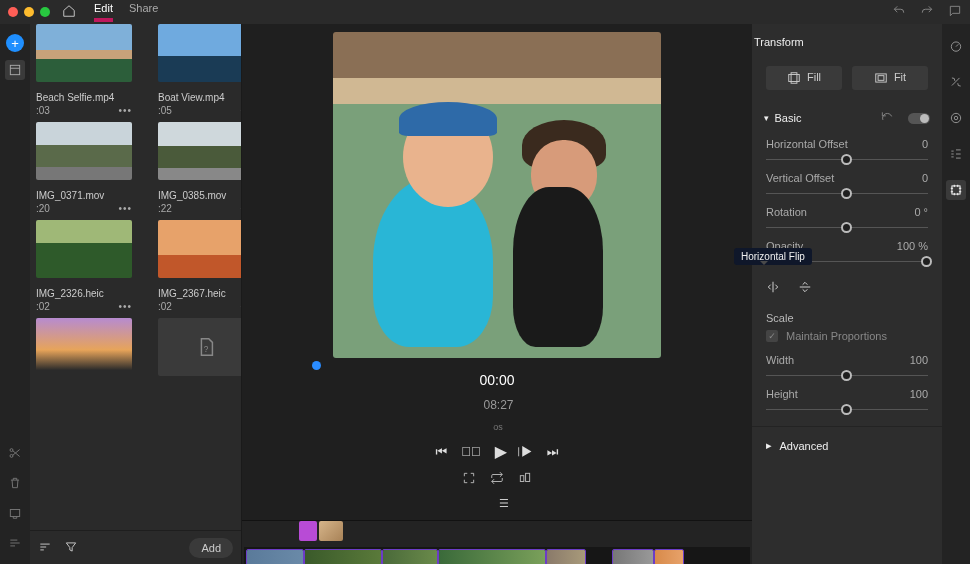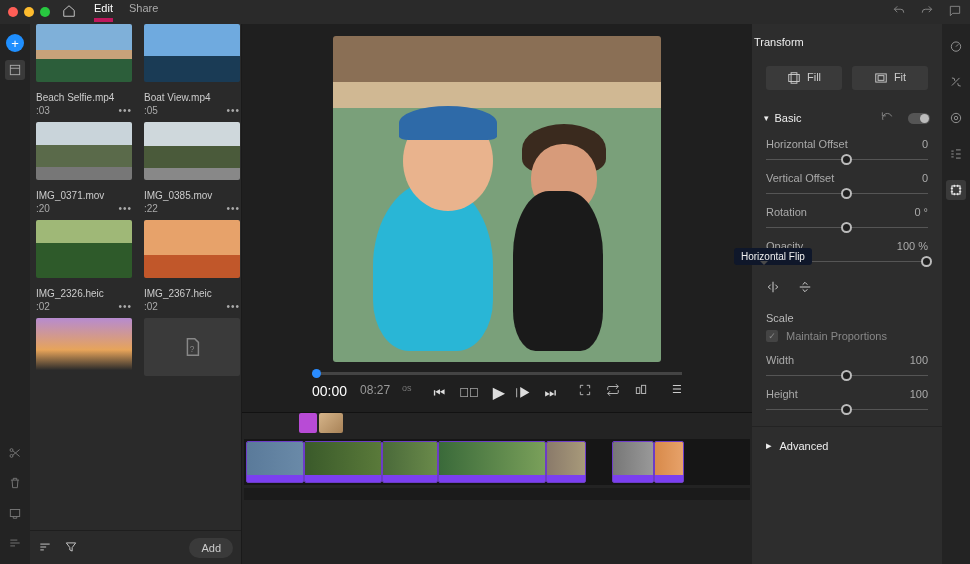--- a/index.html
+++ b/index.html
@@ -23,21 +23,21 @@
 .lefticons .btn { width:20px; height:20px; display:flex; align-items:center; justify-content:center; color:#aaa; }
 .lefticons .plus { background:#1f8fff; border-radius:50%; color:#fff; width:18px; height:18px; font-size:13px; line-height:1;}
 .lefticons .spacer { flex:1 }
 
 .lefticons-bottom { display:flex; flex-direction:column; gap:14px; padding-bottom:12px; color:#777; align-items:center; }
 
 
 .project { width:212px; background:#2a2a2a; display:flex; flex-direction:column; border-right:1px solid #1a1a1a; }
 .project-header { text-align:center; padding:10px 0 6px; color:#ccc; font-size:11px; }
 .asset-grid { flex:1; overflow:hidden; padding:0 6px; }
-.asset-row { display:flex; gap:12px; }
+.asset-row { display:flex; gap:26px; }
 .asset { width:96px; margin-bottom:6px; }
 .asset .thumb { width:96px; height:58px; border-radius:2px; }
 .asset .name { margin-top:10px; color:#ccc; font-size:10px; white-space:nowrap; overflow:hidden; text-overflow:ellipsis; }
 .asset .meta { display:flex; justify-content:space-between; align-items:center; color:#aaa; font-size:10px; margin-top:2px; }
 .asset .dots { letter-spacing:1px; cursor:pointer; }
 .asset.partial .thumb { height:58px; }
 .asset-unknown { background:#3a3a3a; display:flex; align-items:center; justify-content:center; font-size:18px; color:#888; }
 .project-footer { height:34px; border-top:1px solid #1e1e1e; display:flex; align-items:center; padding:0 8px; gap:12px; }
 .project-footer .addbtn { margin-left:auto; background:#3a3a3a; color:#ccc; padding:4px 12px; border-radius:12px; font-size:11px; }
 
@@ -50,21 +50,21 @@
 .viewer .frame::before { content:""; position:absolute; left:40px; top:145px; width:120px; height:170px; background:#29b6d6; border-radius:50% 50% 30% 30%; }
 .viewer .frame::after { content:""; position:absolute; right:58px; top:155px; width:90px; height:160px; background:#1a1a1a; border-radius:40% 40% 25% 25%; }
 .viewer .head1 { position:absolute; left:70px; top:75px; width:90px; height:100px; background:#e9b38d; border-radius:50%; }
 .viewer .band { position:absolute; left:66px; top:70px; width:98px; height:34px; background:#2e6aa8; border-radius:50% 50% 10% 10%; }
 .viewer .head2 { position:absolute; right:64px; top:108px; width:66px; height:70px; background:#d79b7a; border-radius:48%; }
 .viewer .hair2 { position:absolute; right:55px; top:88px; width:84px; height:50px; background:#3a2a1e; border-radius:50% 50% 30% 30%; }
 
 .progressbar { height:3px; background:#444; margin:6px 70px 0; position:relative; }
 .progressbar .playhead { position:absolute; left:0; top:-3px; width:9px; height:9px; border-radius:50%; background:#2a8cff; }
 
-.transport { display:flex; align-items:flex-start; padding:8px 70px 10px; gap:10px; color:#ccc; }
+.transport { display:flex; align-items:center; padding:8px 70px 10px; gap:10px; color:#ccc;flex-direction:column; }
 .transport .time-cur { font-size:14px; color:#fff; font-weight:500; }
 .transport .time-dur { font-size:12px; color:#999; margin-left:3px;}
 .transport .time-os { font-size:9px; color:#777; margin-left:2px; }
 .transport .controls { margin-left:auto; margin-right:auto; display:flex; gap:14px; align-items:center; }
 .transport .controls span { color:#ddd; font-size:13px; cursor:pointer; }
 .transport .right-controls { display:flex; gap:14px; color:#bbb; }
 .transport .hamb { margin-left:14px; color:#ccc; }
 
 
 .timeline { height:152px; background:#232323; border-top:1px solid #121212; position:relative; }

